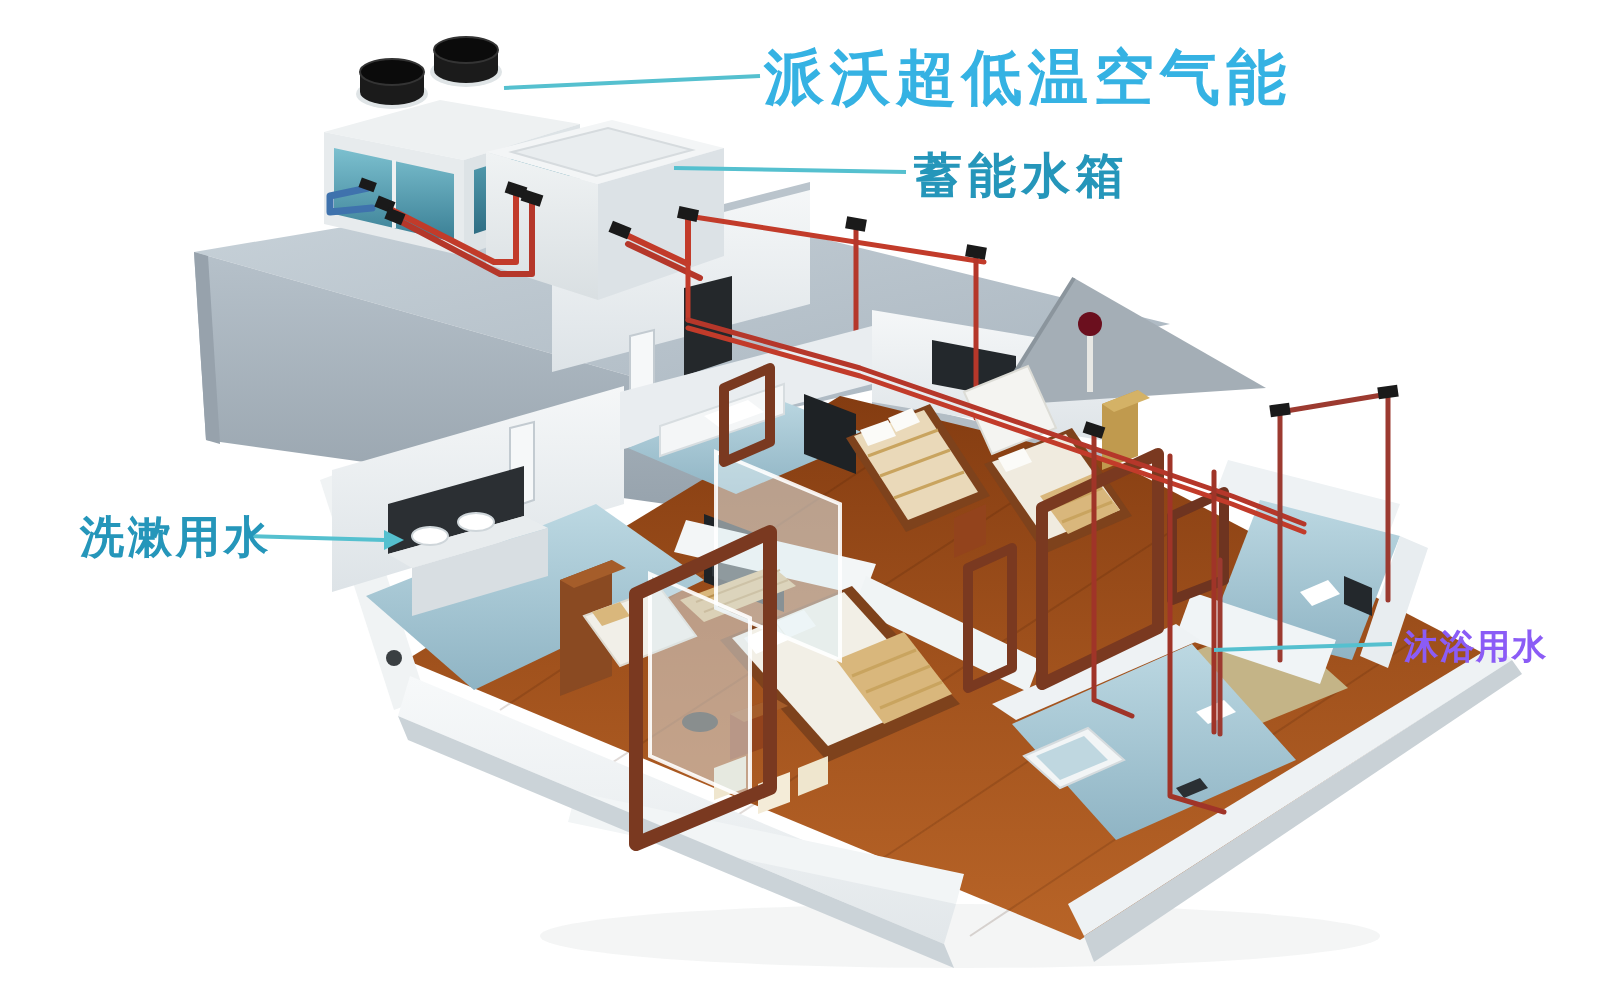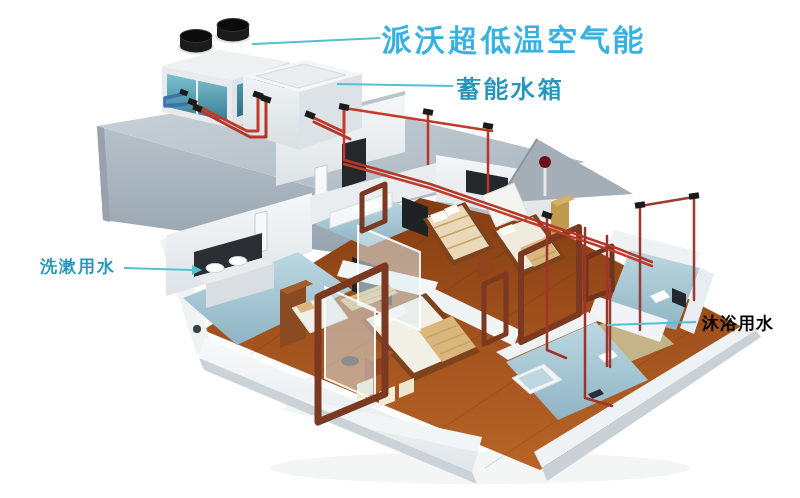--- a/index.html
+++ b/index.html
@@ -4,22 +4,22 @@
 <style>
   html,body{margin:0;padding:0;background:#fff;}
   .stage{
     position:relative;width:800px;height:498px;background:#ffffff;overflow:hidden;
     font-family:"Liberation Sans","DejaVu Sans",sans-serif;
   }
   .stage svg{position:absolute;left:0;top:0;}
   .lbl{position:absolute;font-weight:700;white-space:nowrap;line-height:1;}
   .lbl-title{left:382px;top:25px;font-size:30px;letter-spacing:3px;color:#35b2e3;}
   .lbl-tank{left:457px;top:77px;font-size:24px;letter-spacing:3px;color:#2596ba;}
-  .lbl-wash{left:40px;top:258px;font-size:17px;letter-spacing:2px;color:#2596ba;}
-  .lbl-bath{left:702px;top:315px;font-size:17px;letter-spacing:1px;color:#000000;}
+  .lbl-wash{left:40px;top:258px;font-size:22px;letter-spacing:2px;color:#2596ba;}
+  .lbl-bath{left:702px;top:315px;font-size:17px;letter-spacing:1px;color:#8b5cf6;}
 </style>
 </head>
 <body>
 
 <div class="stage">
 <svg width="800" height="498" viewBox="0 0 800 498">
   <defs>
     <linearGradient id="gPlat" x1="0" y1="0" x2="1" y2="1">
       <stop offset="0" stop-color="#c9d3da"></stop>
           <stop offset="1" stop-color="#a9b5bf"></stop>

